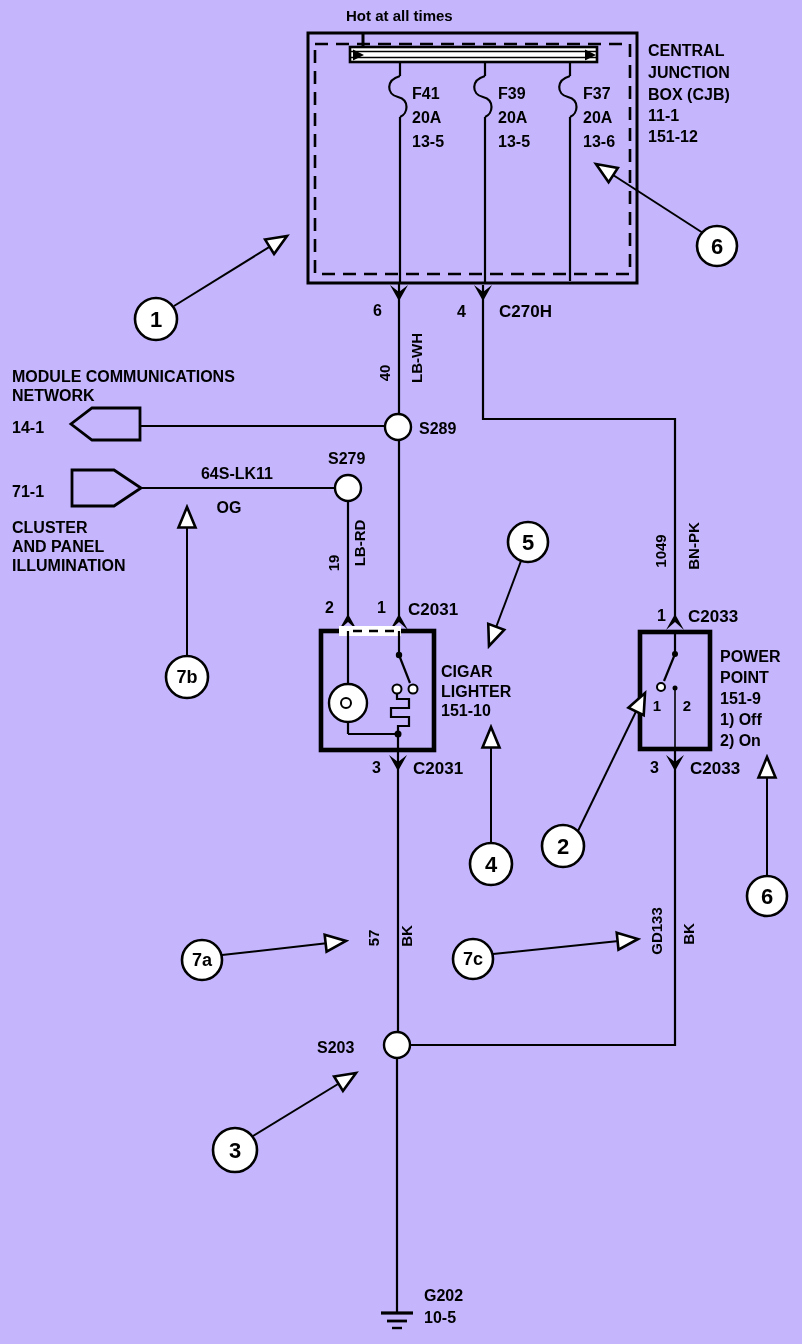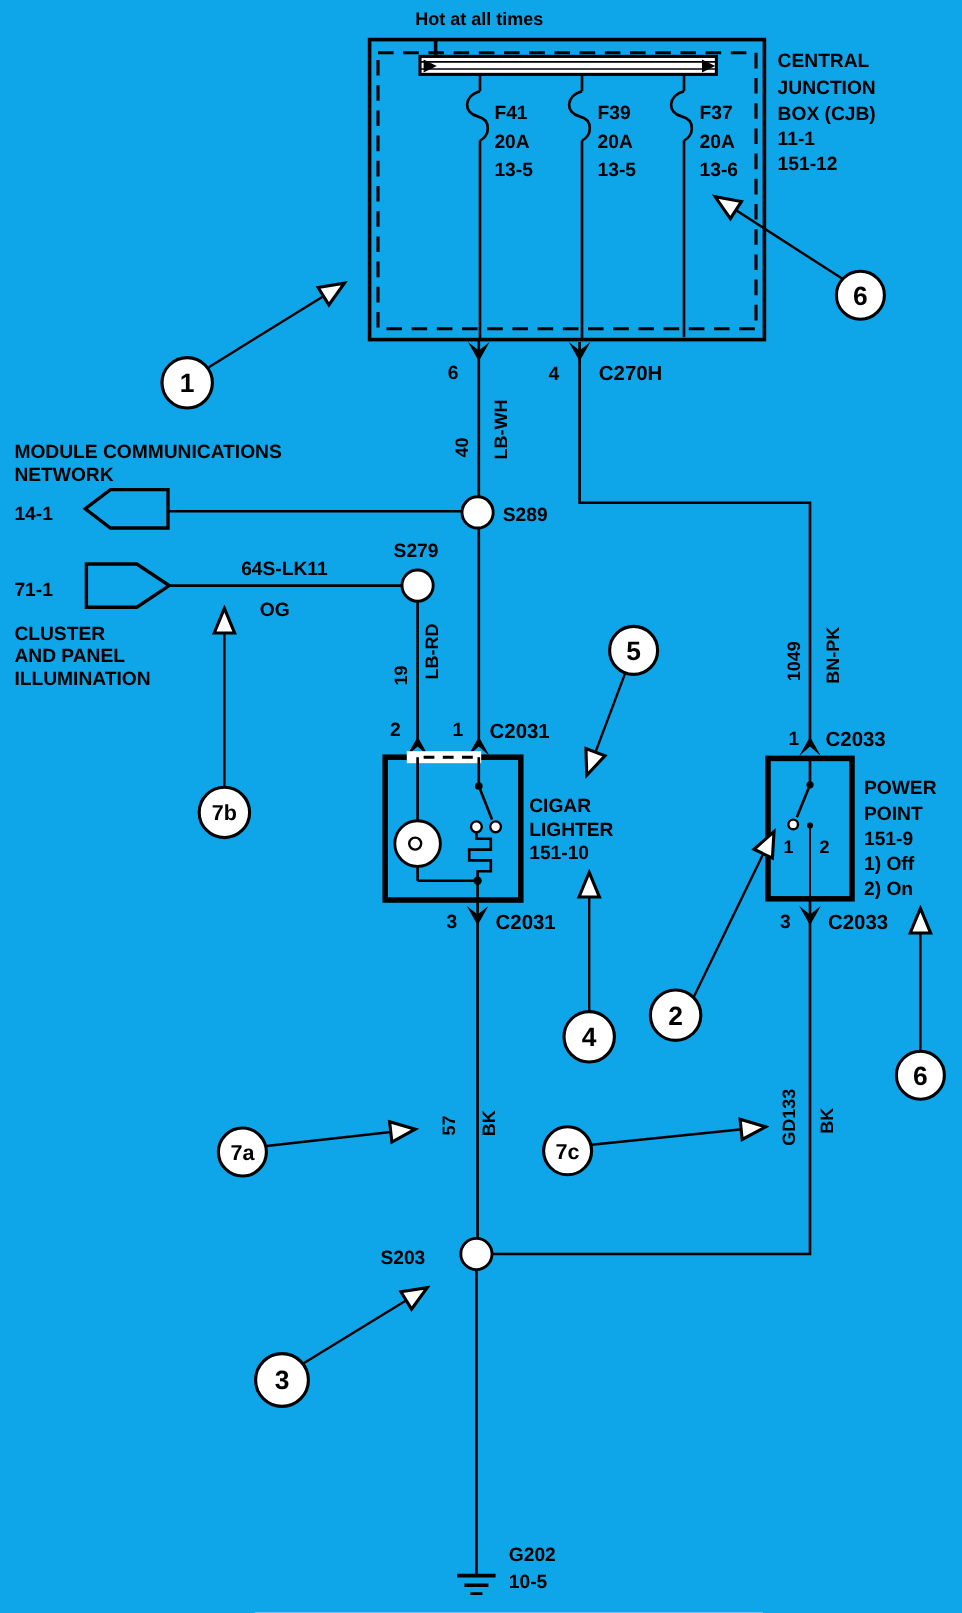--- a/index.html
+++ b/index.html
@@ -1,16 +1,16 @@
 <!DOCTYPE html>
 <html><head>
 <meta charset="utf-8">
 <style>
   html,body{margin:0;padding:0;background:#fff}
-  .page{position:relative;width:802px;height:1344px;background:#0ea5e9;overflow:hidden;
+  .page{position:relative;width:802px;height:1344px;background:#c4b5fd;overflow:hidden;
         font-family:"Liberation Sans",sans-serif}
   svg{display:block}
   svg text{font-family:"Liberation Sans",sans-serif;font-weight:bold;font-size:16px;fill:#000}
   .fs15{font-size:15px}
   .fs17{font-size:17px}
   .callout-num{font-size:22px}
   .callout-sm{font-size:18px}
   .w{stroke:#000;stroke-width:2.2;fill:none}
   .w3{stroke:#000;stroke-width:2.8;fill:none}
   .box{stroke:#000;stroke-width:4.6;fill:none}

